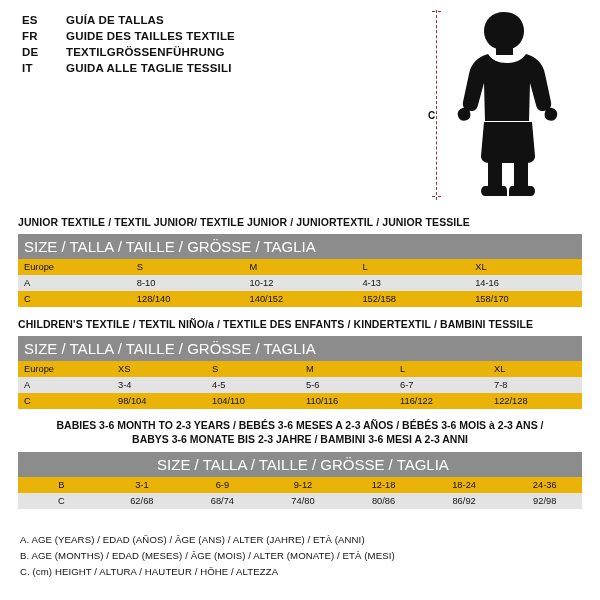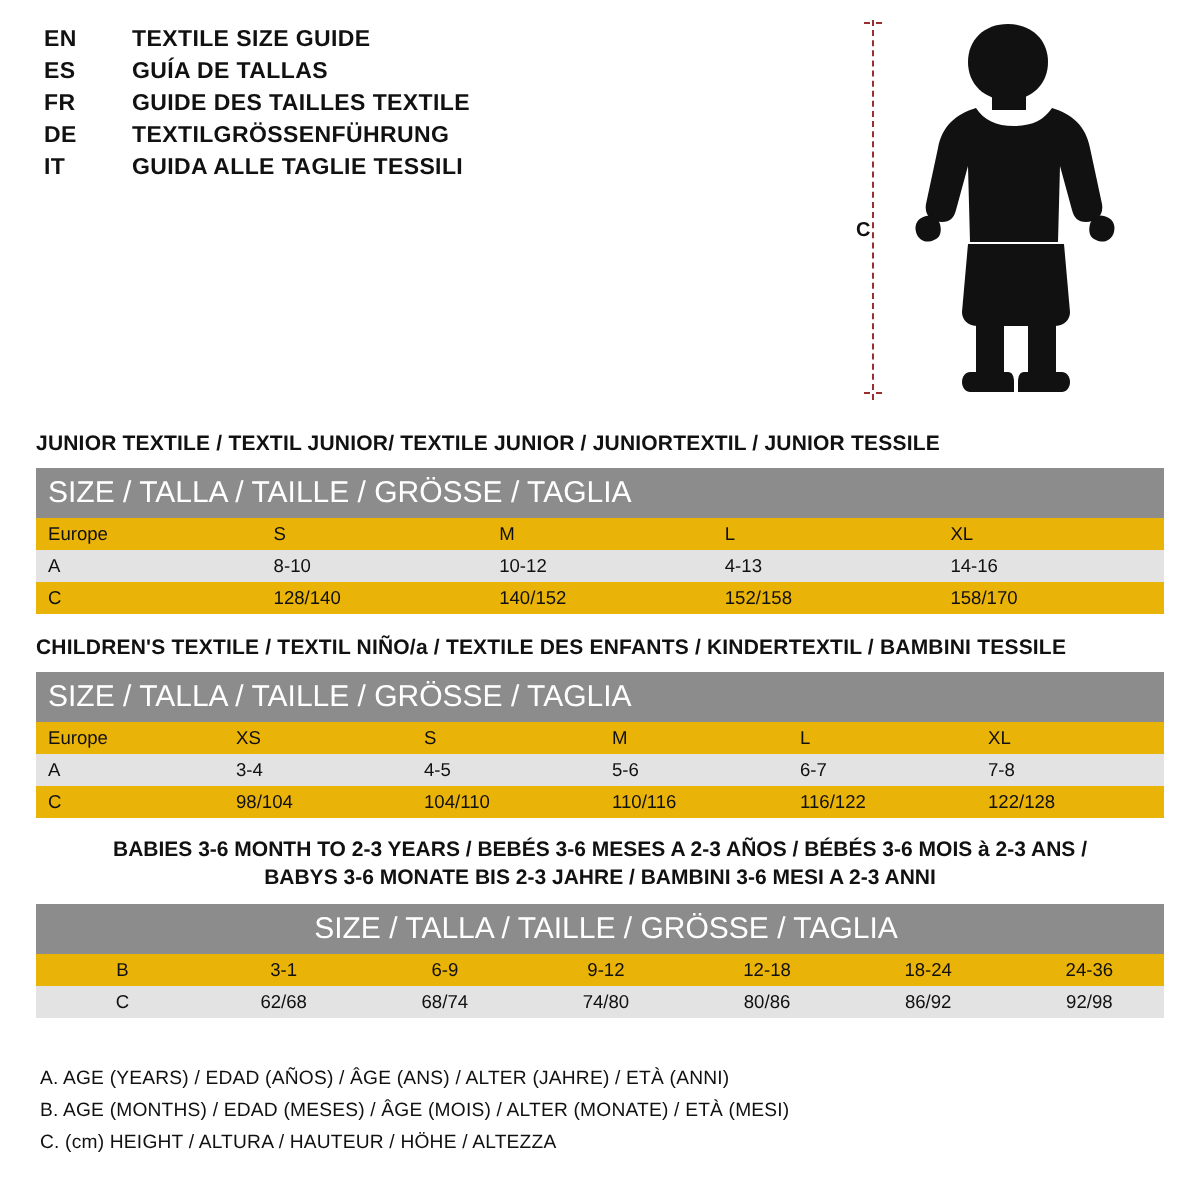--- a/index.html
+++ b/index.html
@@ -143,24 +143,20 @@
     color: #111;
     line-height: 1.35;
   }
 </style>
 </head>
 <body>
 
 <div class="page">
 
   <div class="header">
-    <div class="header-row">
-      <span class="lang-code">EN</span>
-      <span class="lang-title">TEXTILE SIZE GUIDE</span>
-    </div>
     <div class="header-row">
       <span class="lang-code">ES</span>
       <span class="lang-title">GUÍA DE TALLAS</span>
     </div>
     <div class="header-row">
       <span class="lang-code">FR</span>
       <span class="lang-title">GUIDE DES TAILLES TEXTILE</span>
     </div>
     <div class="header-row">
       <span class="lang-code">DE</span>

